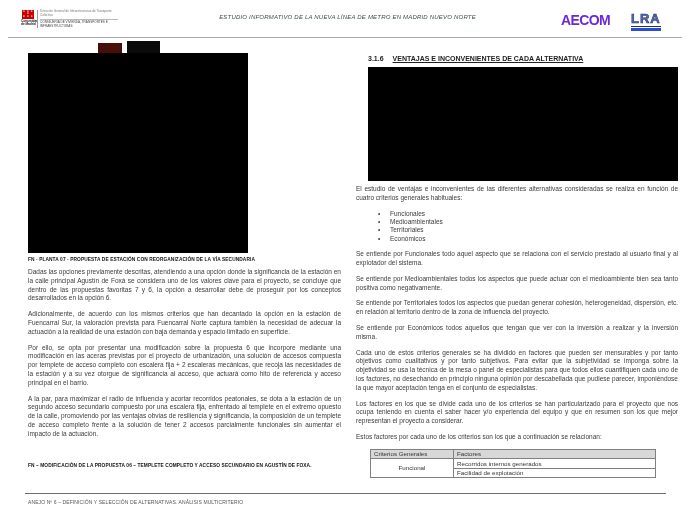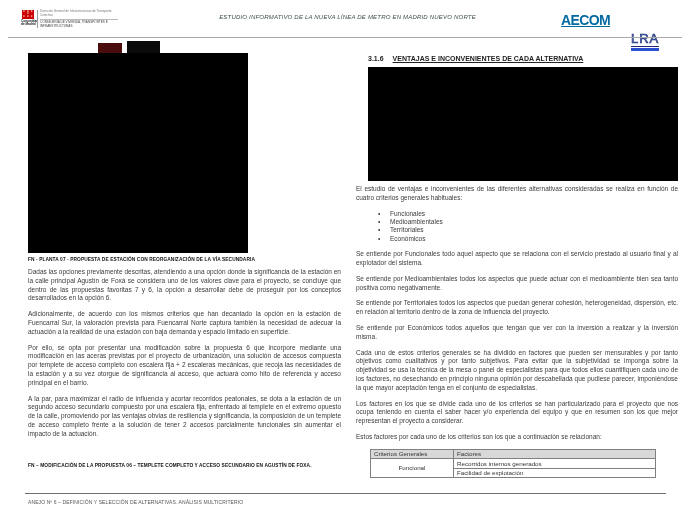--- a/index.html
+++ b/index.html
@@ -15,24 +15,24 @@
   .hdr-org{position:absolute;left:21px;top:20px;width:15px;font-size:3.1px;line-height:3.4px;
     font-weight:bold;color:#111;}
   .hdr-divider{position:absolute;left:37px;top:10px;width:1px;height:18px;background:#999;}
   .hdr-dept{position:absolute;left:40px;top:10px;width:78px;}
   .hdr-dept .d1{font-size:3.1px;line-height:3.6px;color:#777;}
   .hdr-dept .rule{height:1px;background:#bbb;margin:1.5px 0;}
   .hdr-dept .d2{font-size:3.1px;line-height:3.6px;color:#444;}
   .hdr-title{position:absolute;left:165px;top:14px;width:365px;text-align:center;
     font-size:6px;font-style:italic;color:#3d4d4d;letter-spacing:.2px;}
   .logo-aecom{position:absolute;left:561px;top:12px;font-size:14px;font-weight:bold;
-    color:#0369a1;letter-spacing:-.6px;text-decoration:underline;}
+    color:#6d28d9;letter-spacing:-.6px;}
   .logo-lra{position:absolute;left:631px;top:12px;}
-  .logo-lra .letters{font-size:13px;font-weight:normal;color:#5a6fb4;
-    -webkit-text-stroke:.6px #1b2f7a;letter-spacing:1px;line-height:13px;margin-top:20px;}
+  .logo-lra .letters{font-size:13px;font-weight:bold;color:#5a6fb4;
+    -webkit-text-stroke:.6px #1b2f7a;letter-spacing:1px;line-height:13px;}
   .logo-lra .bar{height:1px;background:#1b2f7a;margin-top:1px;}
   .logo-lra .strip{height:2.5px;background:#2a4fd0;margin-top:1px;}
   .hdr-rule{position:absolute;left:8px;top:37px;width:674px;height:1px;background:#a8a8a8;}
   
   .fig{position:absolute;background:#000;}
   .fig1{left:28px;top:53px;width:220px;height:200px;}
   .fig1-smudge-red{position:absolute;left:98px;top:43px;width:24px;height:10px;background:#4a0d0d;}
   .fig1-smudge-blk{position:absolute;left:127px;top:41px;width:33px;height:12px;background:#0a0a0a;}
   .fig2{left:368px;top:67px;width:310px;height:114px;}
   .caption{position:absolute;font-size:4.8px;font-weight:bold;color:#111;letter-spacing:.1px;}

